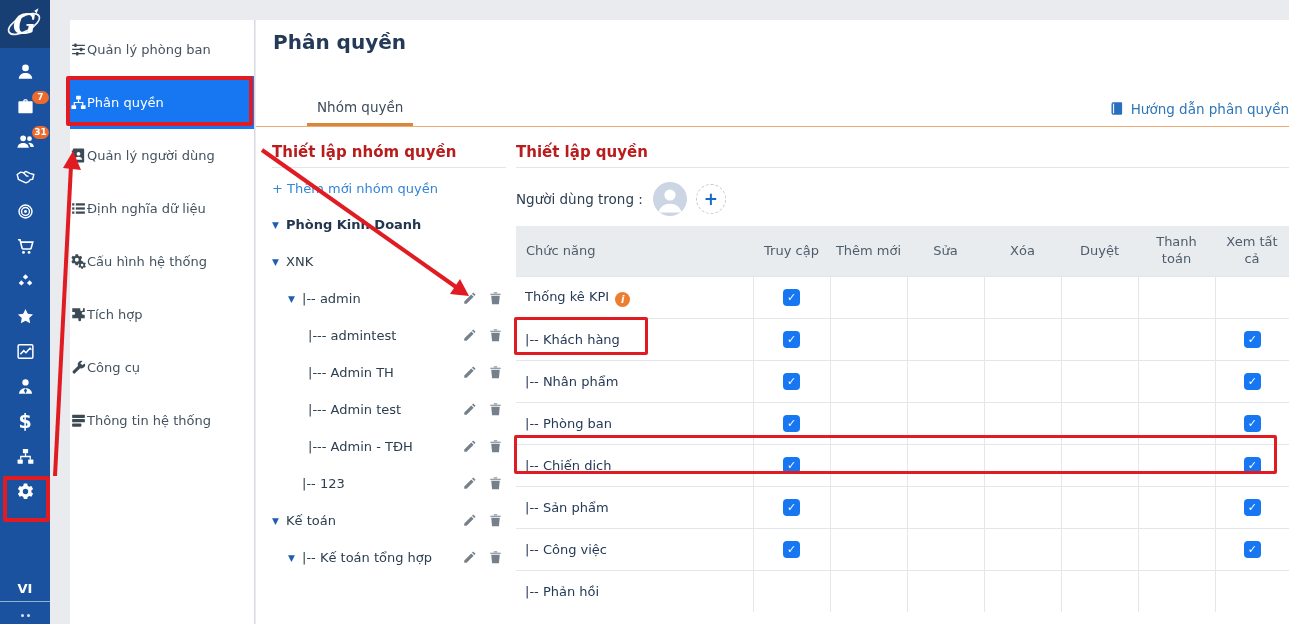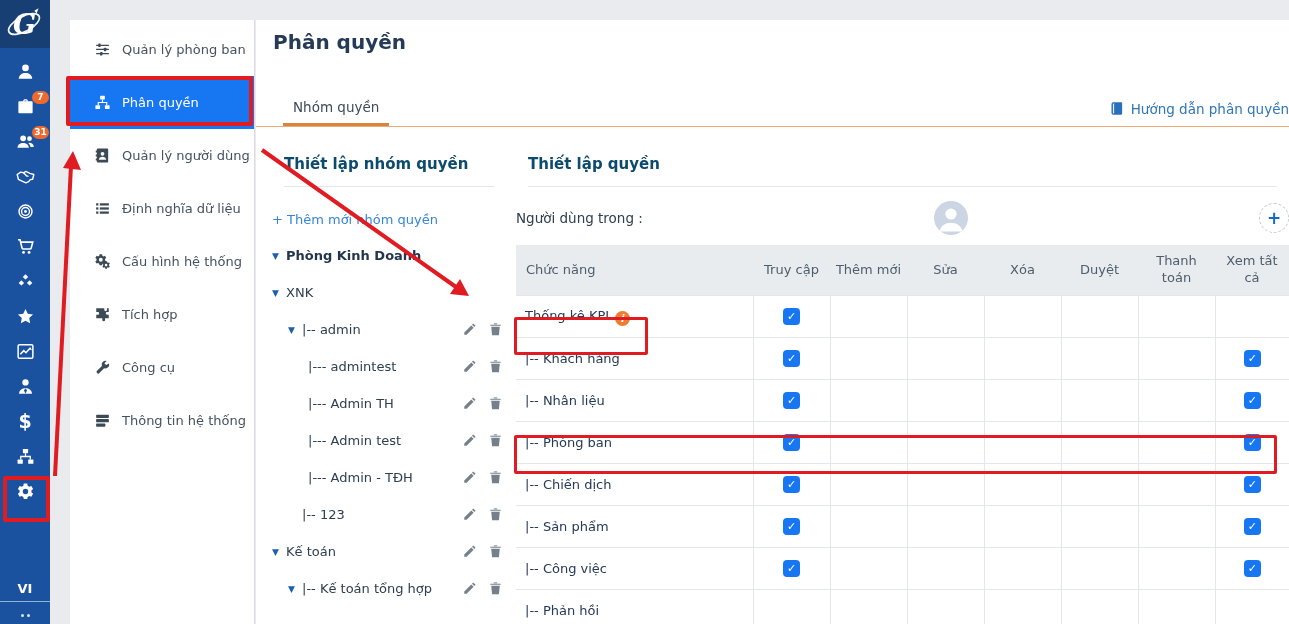--- a/index.html
+++ b/index.html
@@ -14,53 +14,53 @@
   .rail-item .glyph{font-size:19px;font-weight:bold;line-height:19px;}
   .badge{position:absolute;top:2px;right:1px;background:#ed6a2f;color:#fff;font-size:9px;line-height:13px;
          min-width:13px;border-radius:8px;text-align:center;padding:0 2px;font-weight:bold;}
   .rail-lang{position:absolute;bottom:28px;width:100%;text-align:center;font-weight:bold;font-size:13px;cursor:pointer;}
   .rail-divider{position:absolute;bottom:22px;left:0;width:100%;height:1px;background:rgba(255,255,255,.55);}
   .rail-partial{position:absolute;bottom:0;width:100%;height:10px;display:flex;justify-content:center;gap:3px;padding-top:4px;}
   .rail-partial .dot{width:3px;height:3px;background:#fff;border-radius:50%;opacity:.85;}
   
   .menu{position:absolute;left:70px;top:20px;width:185px;height:604px;background:#fff;
         border-right:1px solid #d9dce0;z-index:4;padding-top:3px;box-sizing:border-box;}
-  .menu-item{height:53px;display:flex;align-items:center;gap:11px;padding-left:24px;
+  .menu-item{height:53px;display:flex;align-items:center;padding-left:0;
              color:#44525f;font-size:13px;cursor:pointer;}
   .menu-item .ic{width:17px;height:17px;color:#3c4a55;flex:none;}
   .menu-item.active{background:#1777f2;color:#fff;}
   .menu-item.active .ic{color:#fff;}
   .menu-item .mlbl{white-space:nowrap;}
   
   .content{position:absolute;left:256px;top:20px;width:1033px;height:604px;background:#fff;z-index:3;}
   h1.title{position:absolute;left:17px;top:10px;margin:0;font-size:20px;color:#253a56;font-weight:bold;}
-  .tabbar{position:absolute;left:0;right:0;top:71px;height:35px;border-bottom:1px solid #eba973;}
+  .tabbar{position:absolute;left:0;right:0;top:71px;height:35px;border-bottom:1px solid #eba973;padding-left:24px;}
   .tabs{margin-left:27px;display:inline-flex;gap:16px;height:35px;}
   .tab{padding:0 10px;line-height:33px;font-size:13.5px;color:#2e76b8;cursor:pointer;white-space:nowrap;}
   .tab.active{color:#3d4b5a;border-bottom:3px solid #d9853c;}
   .help{position:absolute;right:0;top:0;height:35px;display:flex;align-items:center;gap:7px;
         color:#2e76b8;font-size:13.5px;cursor:pointer;white-space:nowrap;}
   .help .ic{width:15px;height:15px;color:#2a6fbe;}
-  .panel h2{margin:12px;font-size:15px;color:#0c4a6e;padding-bottom:13px;border-bottom:1px solid #e4e7ea;font-weight:bold;}
+  .panel h2{margin:0;font-size:15px;color:#b91c1c;padding-bottom:6px;border-bottom:1px solid #e4e7ea;font-weight:bold;}
   
   .tree-panel{position:absolute;left:16px;top:123px;width:234px;}
   .add-link{display:inline-block;margin-top:13px;color:#3585d8;font-size:13px;cursor:pointer;}
   .tree{margin-top:9px;}
   .trow{height:37px;display:flex;align-items:center;font-size:13px;color:#2c3e50;}
   .trow .caret{color:#1e5eb0;font-size:9px;width:14px;flex:none;cursor:pointer;}
   .trow .lbl{white-space:nowrap;cursor:pointer;}
   .trow .lbl.b{font-weight:bold;color:#22364e;}
   .trow .sp{flex:1;}
   .trow .act{width:15px;height:15px;color:#75808a;cursor:pointer;flex:none;}
   .trow .act+.act{margin-left:11px;}
   .trow .act:last-child{margin-right:3px;}
   .i0{padding-left:0;} .i1{padding-left:16px;} .i2{padding-left:22px;justify-content:space-between;}
   
   .perm-panel{position:absolute;left:260px;top:123px;width:773px;}
-  .users-row{margin-top:12px;height:38px;display:flex;align-items:center;font-size:13.5px;color:#2c3e50;justify-content:space-between;}
+  .users-row{margin-top:12px;height:38px;display:flex;align-items:center;font-size:13.5px;color:#2c3e50;}
   .avatar{width:34px;height:34px;margin-left:10px;flex:none;cursor:pointer;}
   .addu{width:30px;height:30px;border:1.6px dashed #c5c9ce;border-radius:50%;margin-left:9px;
         color:#1769c7;font-size:17px;font-weight:bold;display:flex;align-items:center;justify-content:center;
         box-sizing:border-box;cursor:pointer;}
   table{margin-top:8px;border-collapse:collapse;table-layout:fixed;width:773px;font-size:13px;}
   thead th{background:#e9ecef;color:#4e5d6c;font-weight:normal;height:50px;vertical-align:middle;
            text-align:center;line-height:1.3;padding:0 4px;}
   th.fn{text-align:left;padding-left:10px;}
   tbody td{height:39px;border-top:1px solid #e3e7ea;text-align:center;vertical-align:middle;color:#253a56;}
   tbody td+td{border-left:1px solid #e3e7ea;}
@@ -451,21 +451,21 @@
             <td class="fn">|-- Khách hàng</td>
             <td><span class="cb c">✓</span></td>
             <td></td>
             <td></td>
             <td></td>
             <td></td>
             <td></td>
             <td><span class="cb c">✓</span></td>
           </tr>
           <tr>
-            <td class="fn">|-- Nhân liệu</td>
+            <td class="fn">|-- Nhân phẩm</td>
             <td><span class="cb c">✓</span></td>
             <td></td>
             <td></td>
             <td></td>
             <td></td>
             <td></td>
             <td><span class="cb c">✓</span></td>
           </tr>
           <tr>
             <td class="fn">|-- Phòng ban</td>

